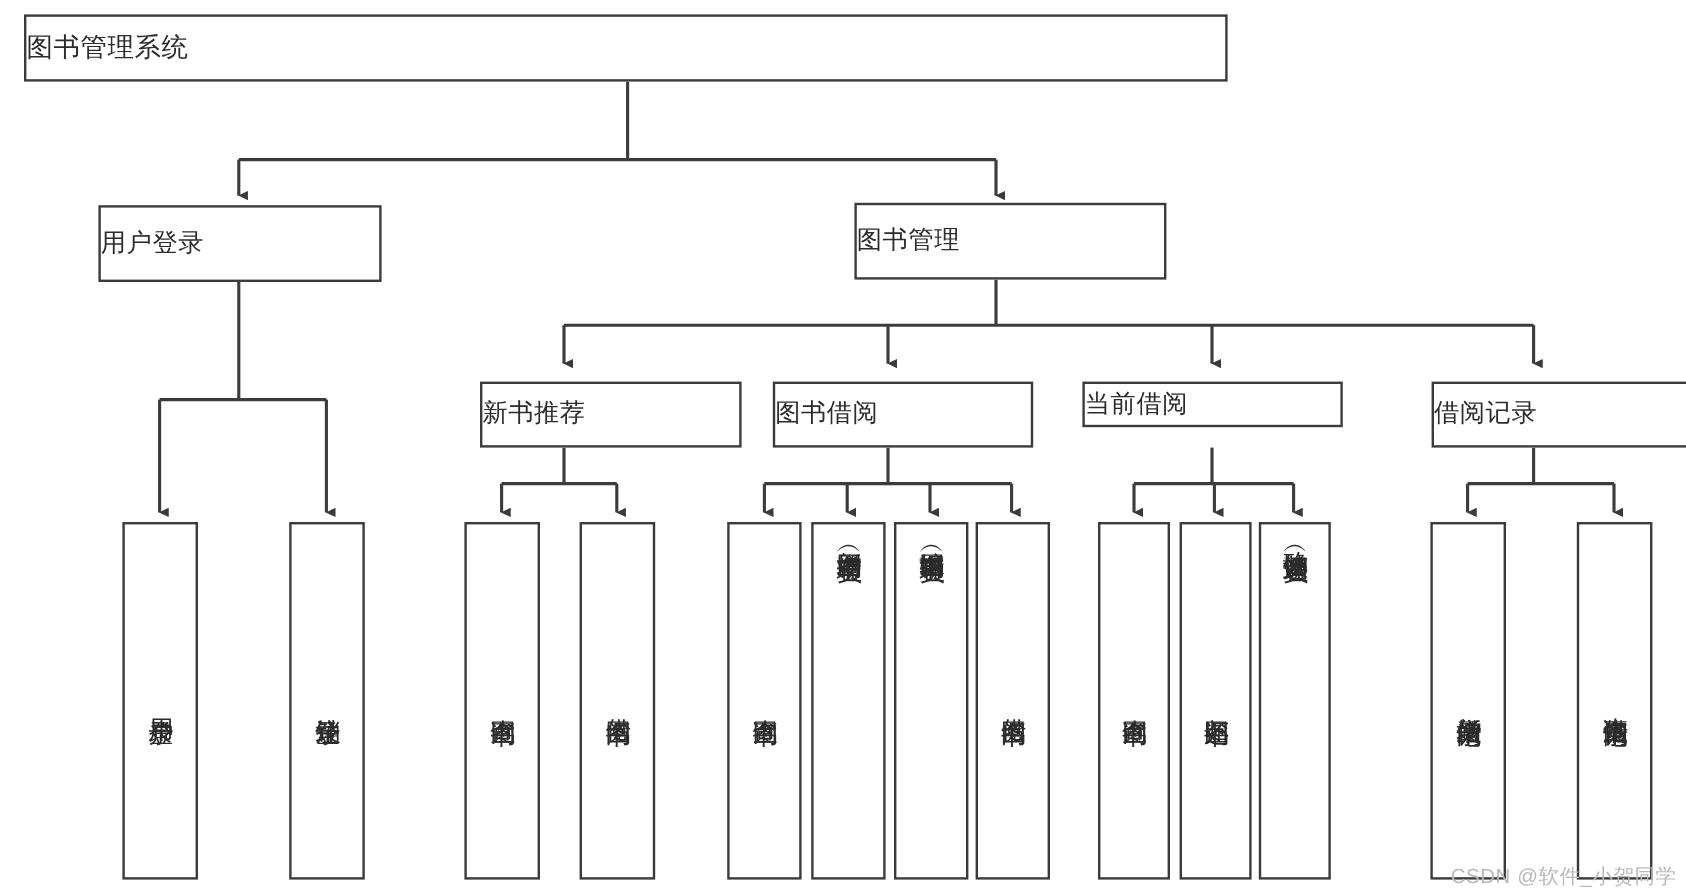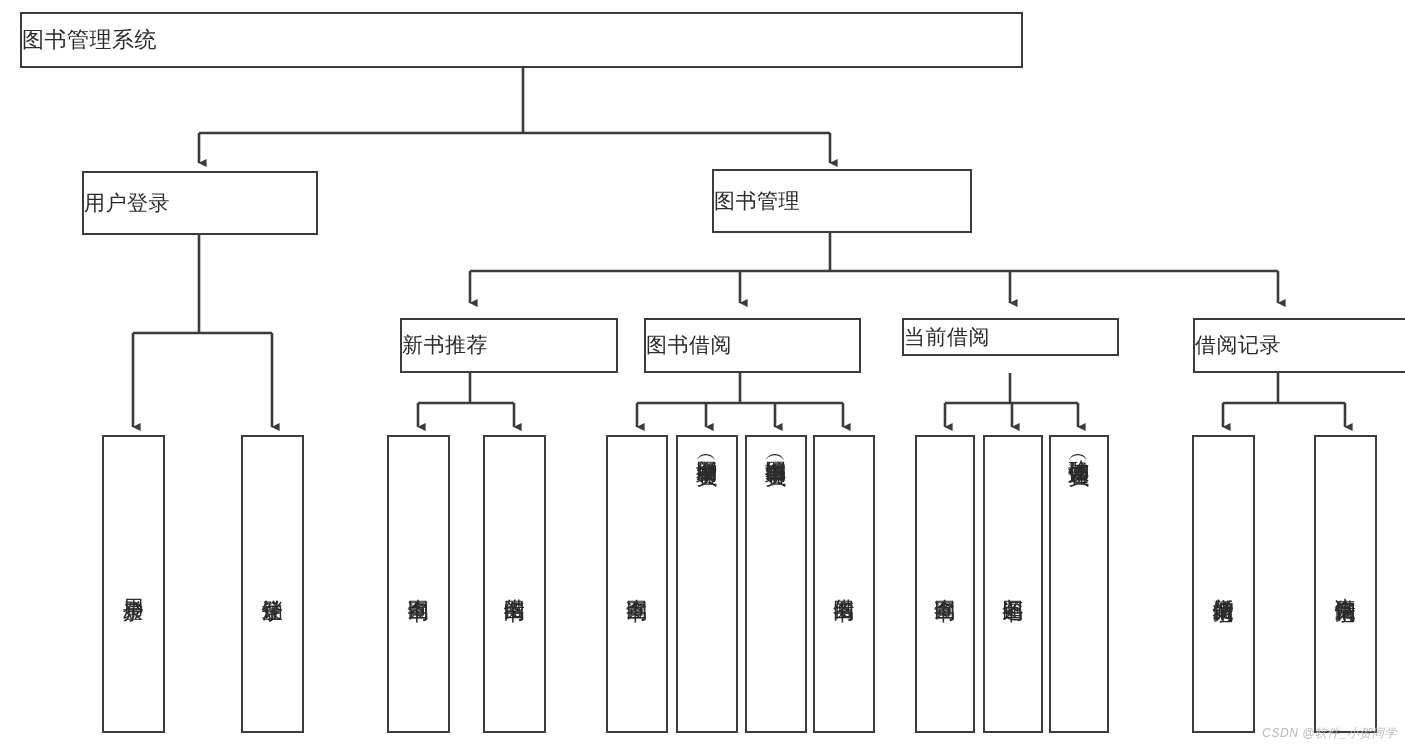--- a/index.html
+++ b/index.html
@@ -68,26 +68,25 @@
     margin-bottom: auto;
   }
   .node.vertical.center {
     align-items: center;
     padding-top: 0;
   }
   #watermark {
     position: absolute;
     right: 8px;
     bottom: 5px;
-    font-size: 12px;
+    font-size: 17px;
     color: #b9b9b9;
     z-index: 5;
     white-space: nowrap;
     letter-spacing: 0.5px;
-    font-style: italic;
   }
 </style>
 </head>
 <body>
 
 <div id="diagram-root">
 
   <svg id="edge-layer" viewBox="0 0 1405 747" width="1405" height="747" xmlns="http://www.w3.org/2000/svg">
     <defs>
       <marker id="arrowhead" markerWidth="9" markerHeight="9" refX="4.3" refY="7.6" orient="auto" markerUnits="userSpaceOnUse">

